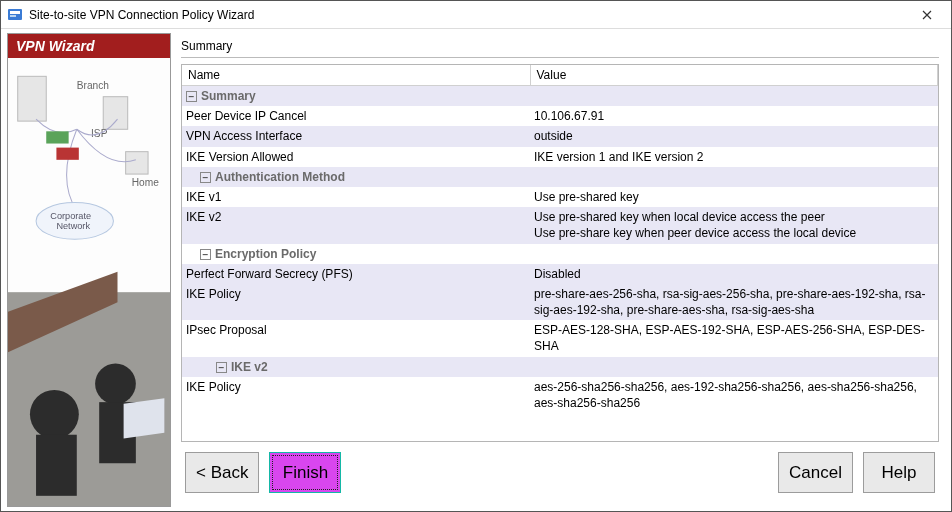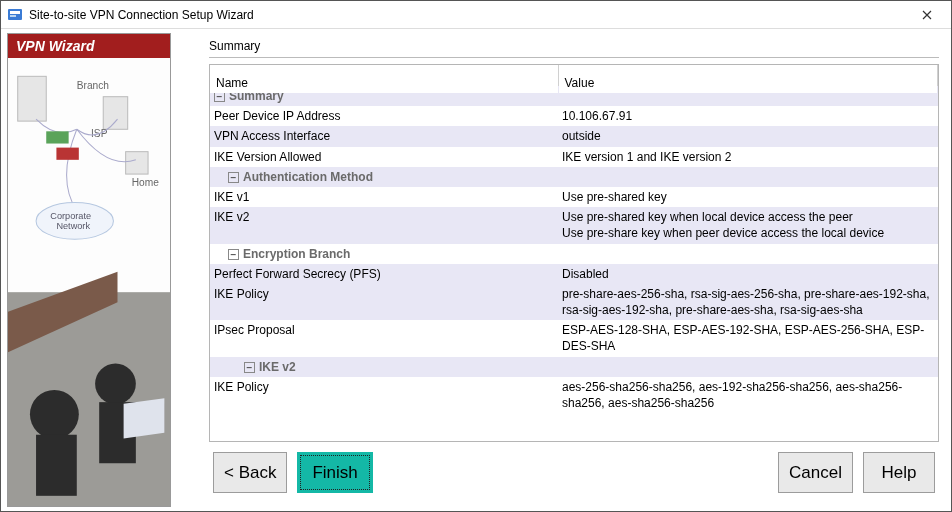--- a/index.html
+++ b/index.html
@@ -37,21 +37,20 @@
   .titlebar .close {
     width: 40px; height: 26px;
     display: flex; align-items: center; justify-content: center;
     font-size: 14px;
   }
 
   .body {
     flex: 1;
     display: flex;
     min-height: 0;
-    gap: 28px;
   }
 
   .sidebar {
     width: 164px;
     display: flex;
     flex-direction: column;
     margin: 4px 0 4px 6px;
     border: 1px solid #999;
     background: #fff;
   }
@@ -100,21 +99,21 @@
     table-layout: fixed;
   }
   table.config th {
     text-align: left;
     font-weight: normal;
     background: #fff;
     border-bottom: 1px solid #d0d0d0;
     border-right: 1px solid #d0d0d0;
     padding: 3px 6px;
     position: sticky;
-    top: 8px;
+    top: 0;
   }
   table.config td {
     padding: 2px 4px;
     vertical-align: top;
     line-height: 1.35;
     margin-left: 29px;
   }
   tr.group > td.name {
     color: #6a6a6a;
     font-weight: bold;
@@ -146,39 +145,39 @@
     height: 41px;
     background: #e9e9e9;
     border: 1px solid #9c9c9c;
     font-family: inherit;
     font-size: 17px;
     padding: 0 10px;
   }
   button.win.default {
     outline: 1px dotted #222;
     outline-offset: -4px;
-    border: 5px solid #14b8a6;
-    background: #14b8a6;
+    border: 1px solid #14b8a6;
+    background: #d946ef;
   }
   col.name-col { width: 348px; }
 </style>
 </head>
 <body>
 
 <div class="window">
 
   <div class="titlebar">
     <span class="app-icon">
       <svg viewBox="0 0 16 16">
           <rect x="1" y="2" width="14" height="11" rx="1" fill="#3a7bd5"></rect>
           <rect x="3" y="4" width="10" height="3" fill="#fff"></rect>
           <rect x="3" y="8" width="6" height="2" fill="#bcd6f0"></rect>
         </svg>
     </span>
-    <span class="title">Site-to-site VPN Connection Setup Wizard</span>
+    <span class="title">Site-to-site VPN Connection Policy Wizard</span>
     <div class="close">
       <svg width="10" height="10" viewBox="0 0 10 10">
           <path d="M1 1 L9 9 M9 1 L1 9" stroke="#333" stroke-width="1.2"></path>
         </svg>
     </div>
   </div>
 
   <div class="body">
     <div class="sidebar">
       <div class="sidebar-header">VPN Wizard</div>
@@ -229,21 +228,21 @@
               <th>Name</th>
               <th>Value</th>
             </tr>
           </thead>
           <tbody>
             <tr class="group shade">
               <td class="name"><span class="expander">−</span><span>Summary</span></td>
               <td></td>
             </tr>
             <tr>
-              <td class="indent1">Peer Device IP Address</td>
+              <td class="indent1">Peer Device IP Cancel</td>
               <td>10.106.67.91</td>
             </tr>
             <tr class="shade">
               <td class="indent1">VPN Access Interface</td>
               <td>outside</td>
             </tr>
             <tr>
               <td class="indent1">IKE Version Allowed</td>
               <td>IKE version 1 and IKE version 2</td>
             </tr>
@@ -254,21 +253,21 @@
             <tr>
               <td class="indent2">IKE v1</td>
               <td>Use pre-shared key</td>
             </tr>
             <tr class="shade">
               <td class="indent2">IKE v2</td>
               <td style="white-space:pre-line">Use pre-shared key when local device access the peer
 Use pre-share key when peer device access the local device</td>
             </tr>
             <tr class="group">
-              <td class="name"><span style="display:inline-block;width:14px"></span><span class="expander">−</span><span>Encryption Branch</span></td>
+              <td class="name"><span style="display:inline-block;width:14px"></span><span class="expander">−</span><span>Encryption Policy</span></td>
               <td></td>
             </tr>
             <tr class="shade">
               <td class="indent2">Perfect Forward Secrecy (PFS)</td>
               <td>Disabled</td>
             </tr>
             <tr class="shade">
               <td class="indent3">IKE Policy</td>
               <td>pre-share-aes-256-sha, rsa-sig-aes-256-sha, pre-share-aes-192-sha, rsa-sig-aes-192-sha, pre-share-aes-sha, rsa-sig-aes-sha</td>
             </tr>

